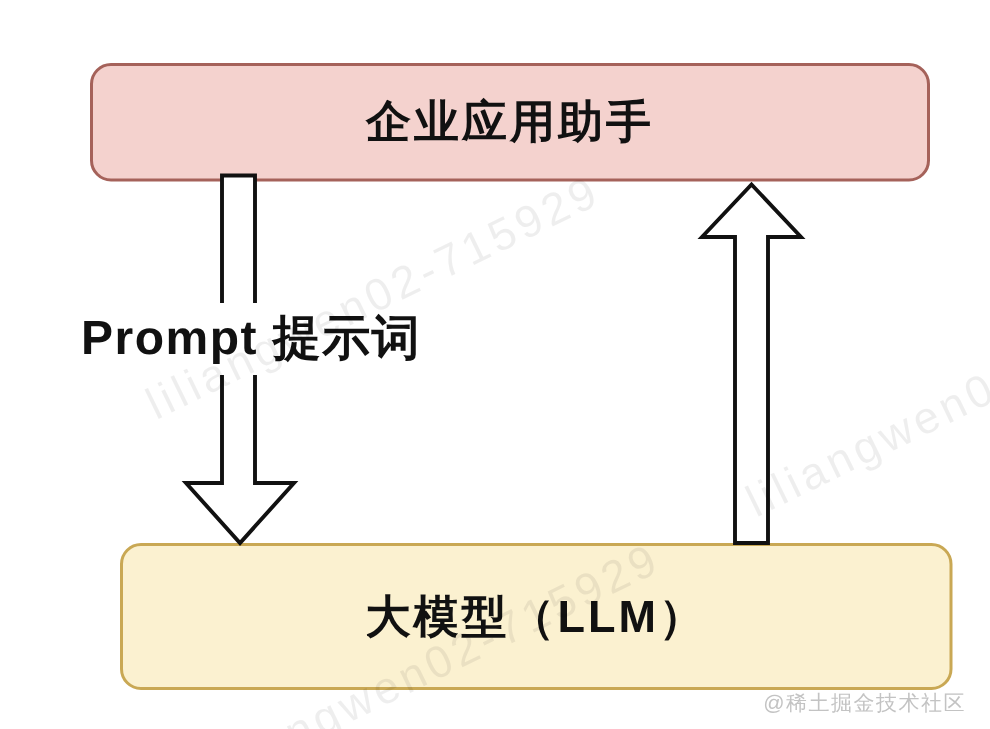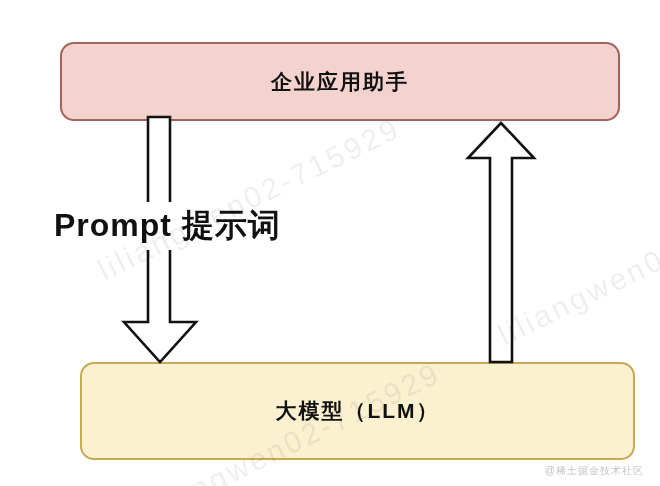--- a/index.html
+++ b/index.html
@@ -3,21 +3,21 @@
 <meta charset="utf-8">
 <style>
   html,body{margin:0;padding:0;background:#fff;}
   .stage{
     position:relative;width:660px;height:486px;background:#ffffff;overflow:hidden;
     font-family:"Liberation Sans","DejaVu Sans",sans-serif;color:#111;
   }
   .node{
     position:absolute;display:flex;align-items:center;justify-content:center;
     border-radius:14px;box-sizing:border-box;z-index:1;
-    font-weight:700;font-size:21px;letter-spacing:2px;color:#111;
+    font-weight:700;font-size:30px;letter-spacing:2px;color:#111;
   }
   .node-top{
     left:60px;top:42px;width:560px;height:79px;
     background:#F4D2CE;border:2.5px solid #A5625A;
   }
   .node-bottom{
     left:80px;top:362px;width:555px;height:98px;
     background:#FBF1D0;border:2.5px solid #C9A854;align-items:center;
   }
   .arrow-svg{position:absolute;z-index:2;}
@@ -31,21 +31,21 @@
   .wm{
     position:absolute;z-index:4;white-space:nowrap;pointer-events:none;
     font-size:30px;font-weight:400;letter-spacing:3px;
     color:rgba(0,0,0,0.065);transform:rotate(-26deg);transform-origin:left center;
   }
   .wm1{left:100px;top:255px;}
   .wm2{left:140px;top:500px;}
   .wm3{left:500px;top:320px;}
   .credit{
     position:absolute;right:16px;bottom:8px;z-index:5;
-    font-size:10px;color:#C3C3C3;letter-spacing:1px;
+    font-size:14px;color:#C3C3C3;letter-spacing:1px;
   }
 </style>
 </head>
 <body>
 
 <div class="stage">
 
   <div class="node node-top">
     <span>企业应用助手</span>
   </div>

